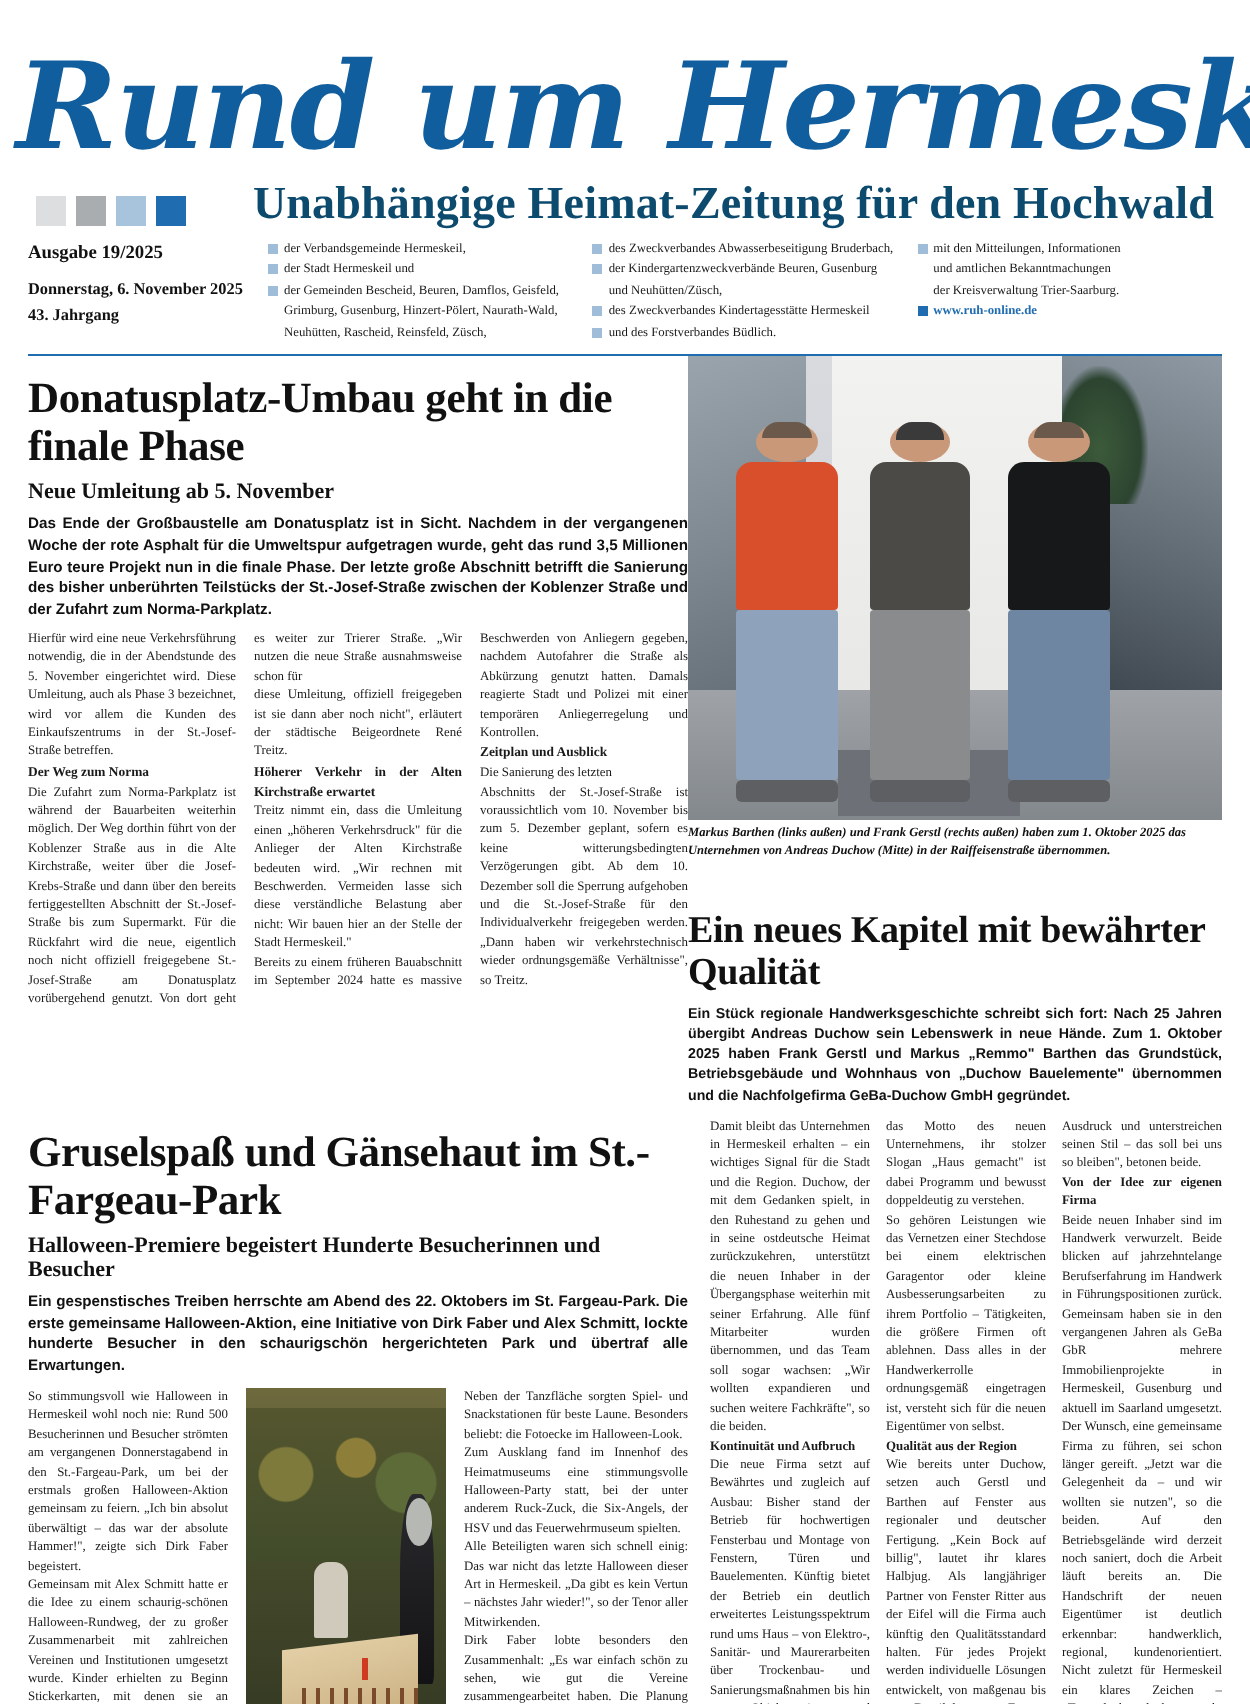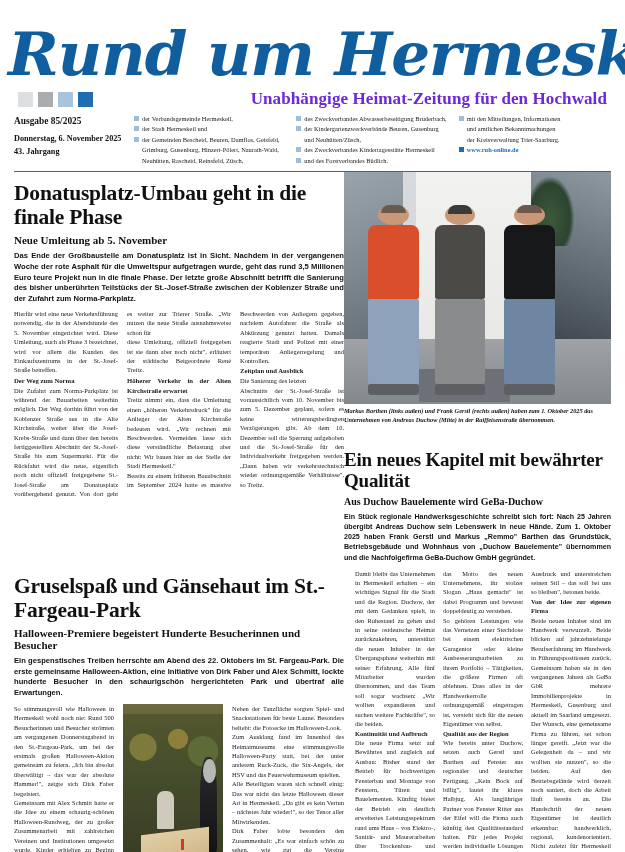--- a/index.html
+++ b/index.html
@@ -52,22 +52,22 @@
     gap: 5px;
     margin-bottom: 2px;
   }
   .swatch {
     width: 15px;
     height: 15px;
   }
   .subtitle {
     font-family: "Liberation Serif", serif;
     font-weight: 700;
-    font-size: 17px;
-    color: #6d28d9;
+    font-size: 23px;
+    color: #0c4a6e;
     letter-spacing: 0.1px;
   }
 
   .bluebar {
     margin-top: 5px;
     background: #1f6cb0;
     color: #ffffff;
     height: 15px;
     display: flex;
     align-items: center;
@@ -332,21 +332,21 @@
         <div class="swatch" style="background:#a9adb0"></div>
         <div class="swatch" style="background:#a8c4dd"></div>
         <div class="swatch" style="background:#1f6cb0"></div>
       </div>
       <div class="subtitle">Unabhängige Heimat-Zeitung für den Hochwald</div>
     </div>
 
 
     <div class="imprint">
       <div class="imprint-left">
-        <div class="issue">Ausgabe 85/2025</div>
+        <div class="issue">Ausgabe 19/2025</div>
         <div>Donnerstag, 6. November 2025</div>
         <div>43. Jahrgang</div>
       </div>
       <div class="imprint-col">
         <div class="line">
             <span class="bullet"></span>
             <span class="txt">der Verbandsgemeinde Hermeskeil,</span>
           </div>
         <div class="line">
             <span class="bullet"></span>
@@ -449,21 +449,20 @@
               <div class="hair"></div>
             </div>
           <div class="torso"></div>
             <div class="legs"></div>
             <div class="shoes"></div>
         </div>
       </div>
       <div class="caption">Markus Barthen (links außen) und Frank Gerstl (rechts außen) haben zum 1. Oktober 2025 das Unternehmen von Andreas Duchow (Mitte) in der Raiffeisenstraße übernommen.</div>
 
       <div class="article-head" style="font-size:19px;margin-top:24px">Ein neues Kapitel mit bewährter Qualität</div>
-      <div class="article-sub" style="font-size:10px">Aus Duchow Bauelemente wird GeBa-Duchow</div>
       <div class="article-lead" style="font-size:7.1px">Ein Stück regionale Handwerksgeschichte schreibt sich fort: Nach 25 Jahren übergibt Andreas Duchow sein Lebenswerk in neue Hände. Zum 1. Oktober 2025 haben Frank Gerstl und Markus „Remmo" Barthen das Grundstück, Betriebsgebäude und Wohnhaus von „Duchow Bauelemente" übernommen und die Nachfolgefirma GeBa-Duchow GmbH gegründet.</div>
     </div>
   </div>
 
   <div class="mid-region" style="margin-top:2px">
 
     <div class="mid-left">
       <div class="article-head">Gruselspaß und Gänsehaut im St.-Fargeau-Park</div>
       <div class="article-sub">Halloween-Premiere begeistert Hunderte Besucherinnen und Besucher</div>
       <div class="article-lead">Ein gespenstisches Treiben herrschte am Abend des 22. Oktobers im St. Fargeau-Park. Die erste gemeinsame Halloween-Aktion, eine Initiative von Dirk Faber und Alex Schmitt, lockte hunderte Besucher in den schaurigschön hergerichteten Park und übertraf alle Erwartungen.</div>

